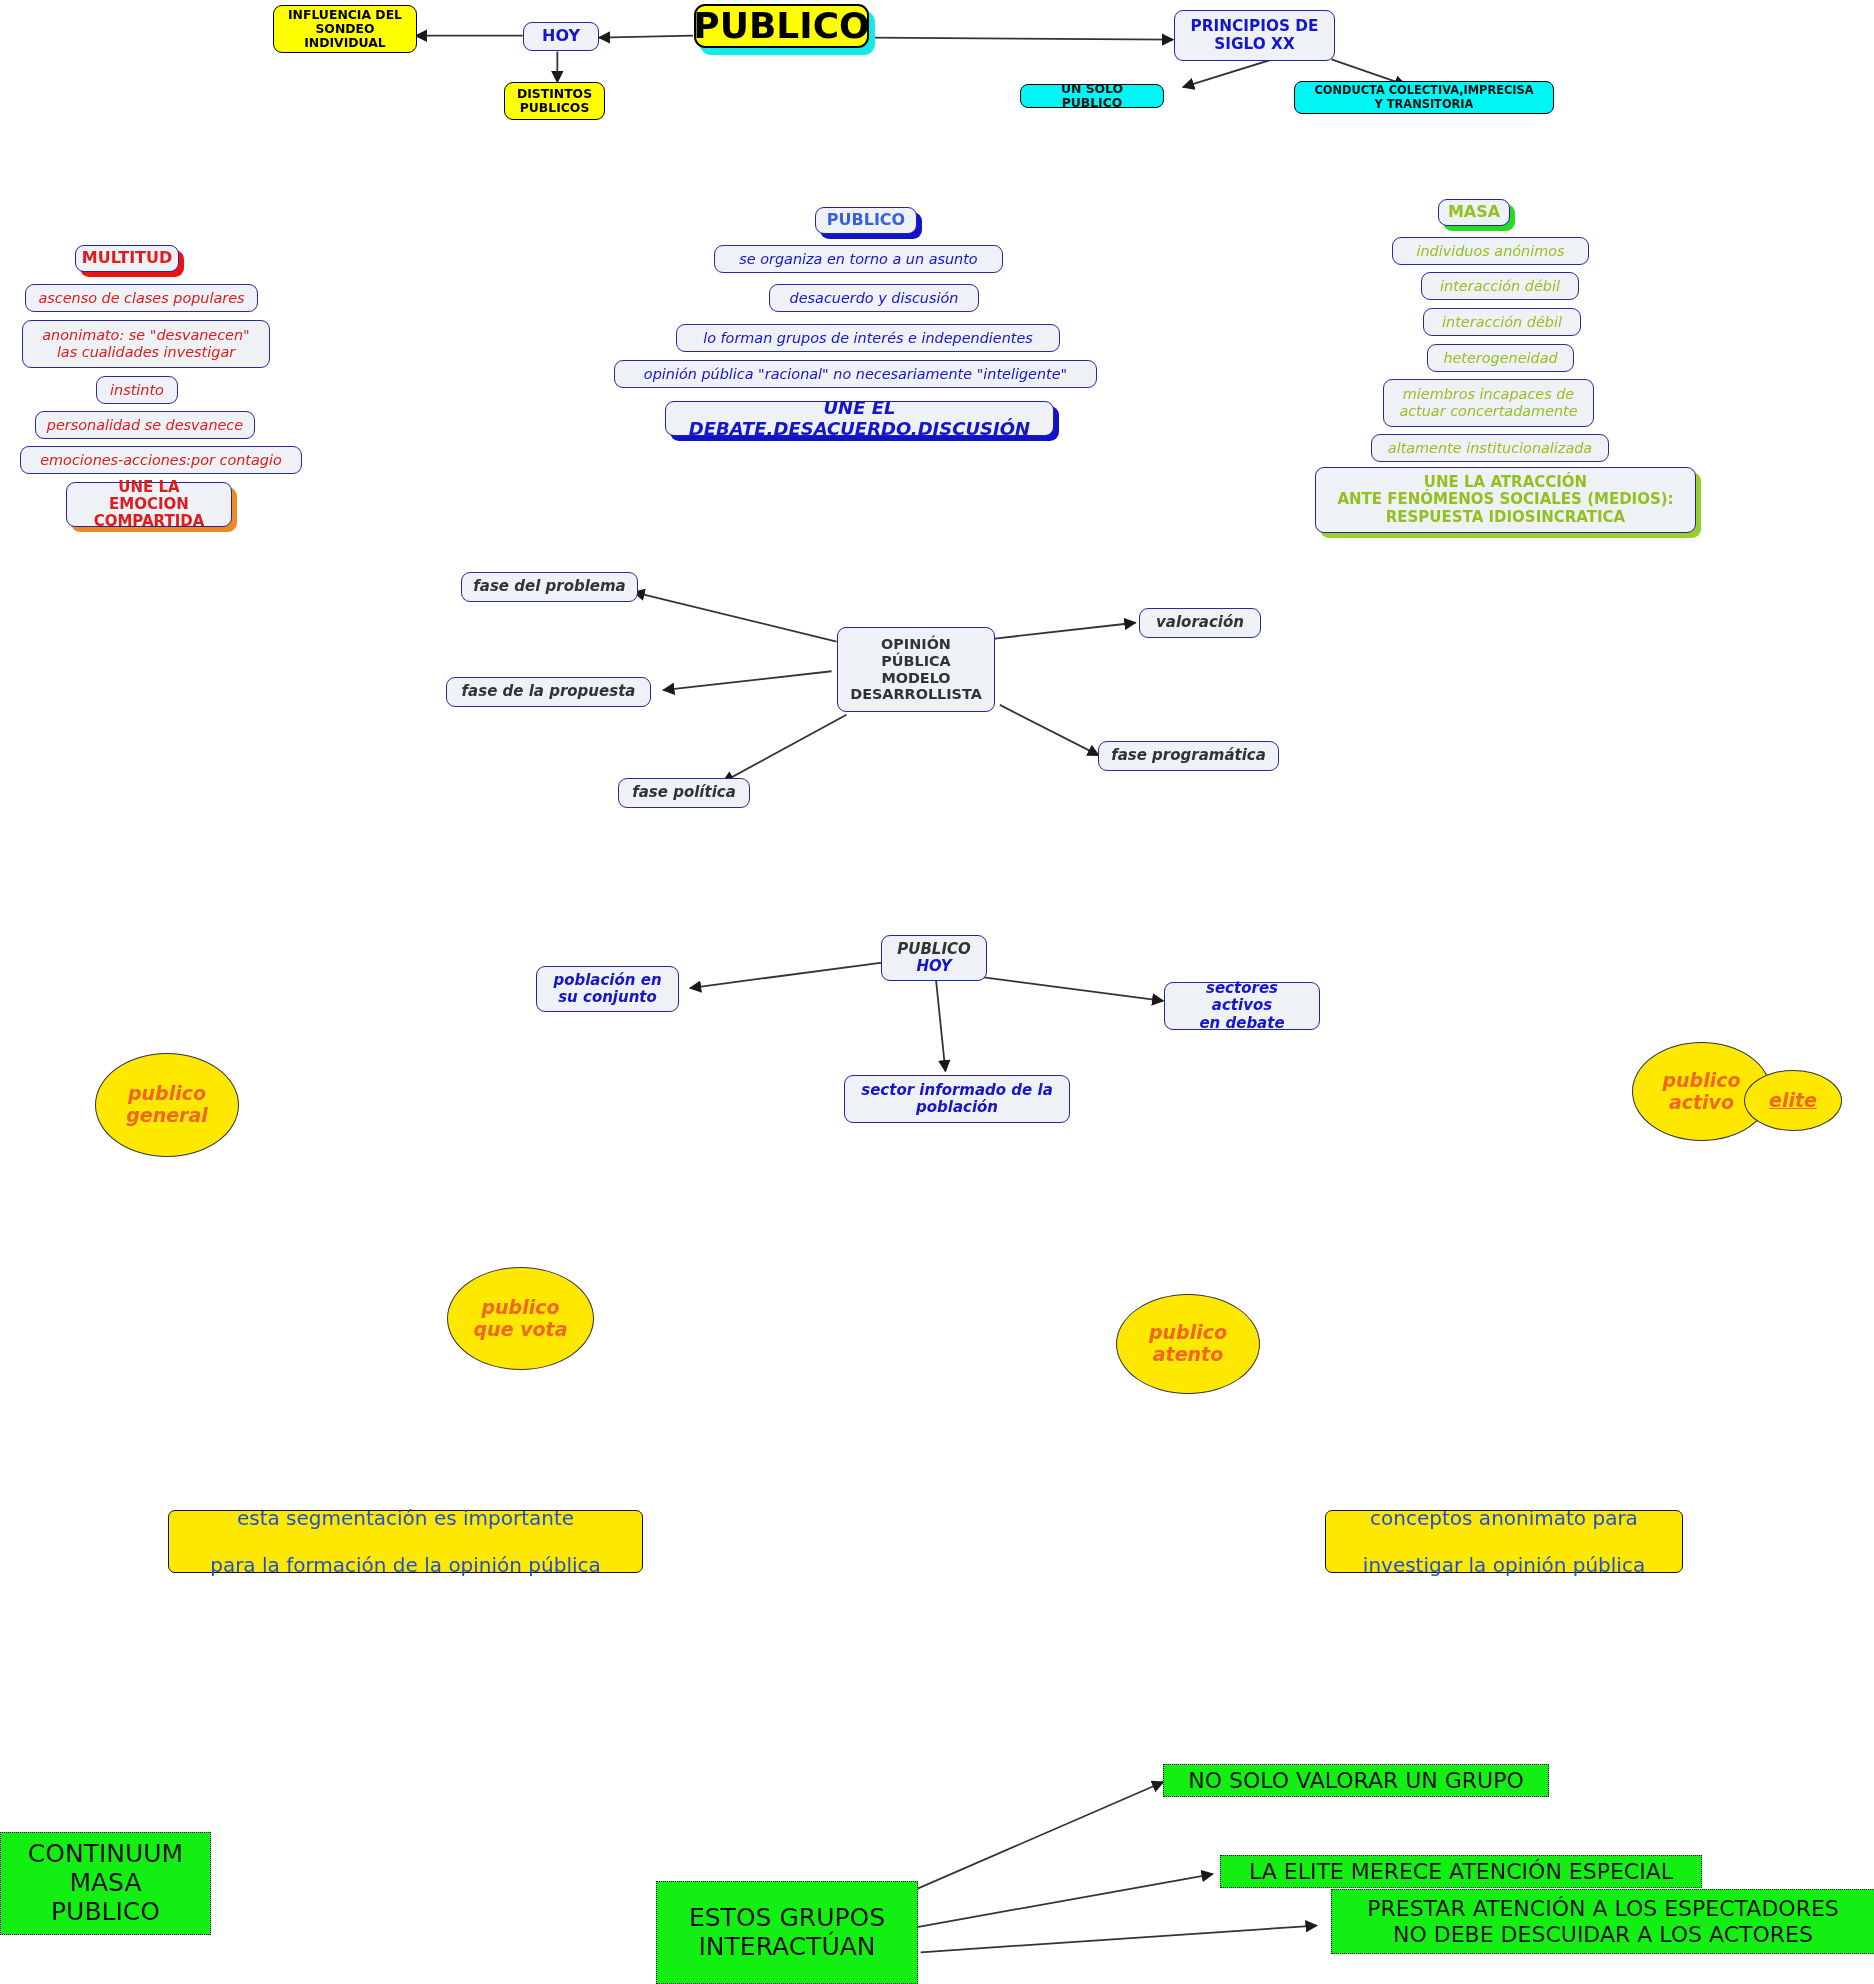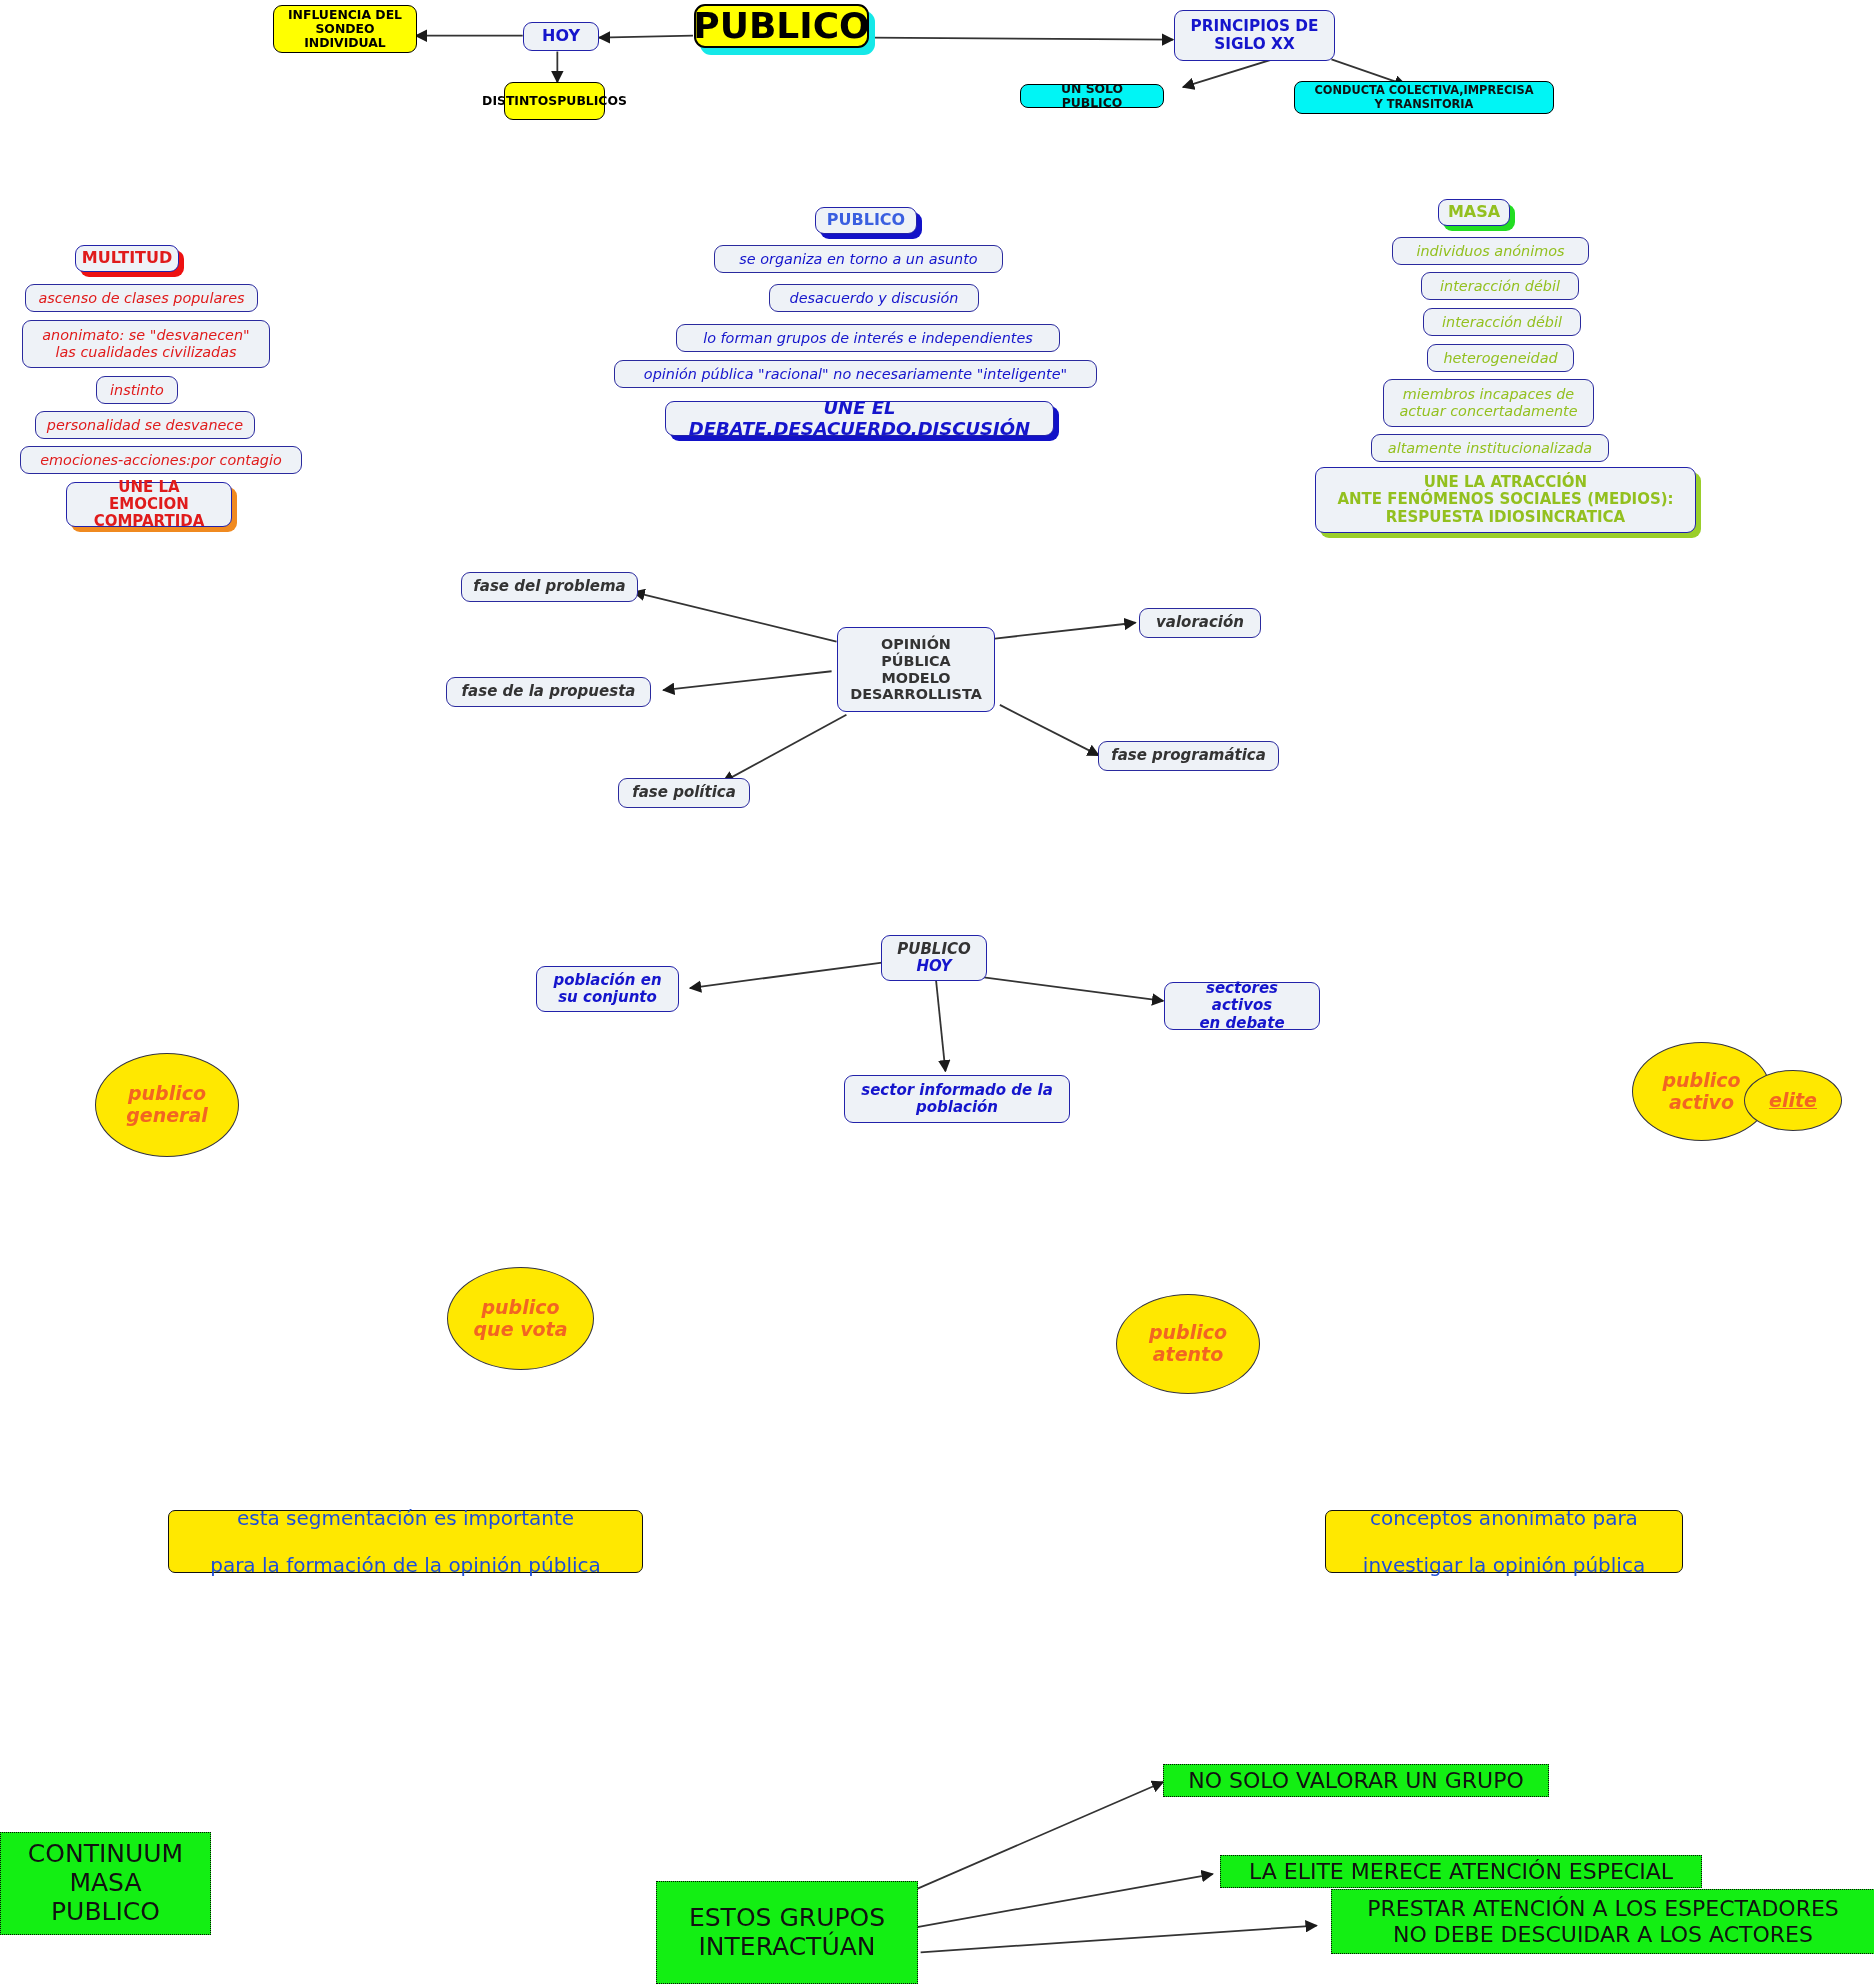--- a/index.html
+++ b/index.html
@@ -134,21 +134,21 @@
   <div class="node title-publico" style="left:694px;top:4px;width:175px;height:44px;font-size:36px;">PUBLICO</div>
 
   <div class="node cmap" style="left:523px;top:22px;width:76px;height:29px;font-size:16px;font-weight:bold;color:#1515cc;">HOY</div>
 
   <div class="node yellowbox" style="left:273px;top:5px;width:144px;height:48px;font-size:12.4px;flex-direction:column;">
     <span>INFLUENCIA DEL</span>
     <span>SONDEO</span>
     <span>INDIVIDUAL</span>
   </div>
 
-  <div class="node yellowbox" style="left:504px;top:82px;width:101px;height:38px;font-size:12.4px;flex-direction:row;">
+  <div class="node yellowbox" style="left:504px;top:82px;width:101px;height:38px;font-size:12.4px;flex-direction:column;">
     <span>DISTINTOS</span>
     <span>PUBLICOS</span>
   </div>
 
   <div class="node cmap" style="left:1174px;top:10px;width:161px;height:51px;font-size:15.3px;font-weight:bold;color:#1515cc;flex-direction:column;">
     <span>PRINCIPIOS DE</span>
     <span>SIGLO XX</span>
   </div>
 
   <div class="node cyanbox" style="left:1020px;top:84px;width:144px;height:24px;font-size:12.4px;">UN SOLO PUBLICO</div>
@@ -159,21 +159,21 @@
   </div>
 
   <div class="node cmap sh-red" style="left:75px;top:245px;width:104px;height:27px;font-size:16px;font-weight:bold;color:#e01b1b;">MULTITUD</div>
 
   <div class="node cmap-soft" style="left:25px;top:284px;width:233px;height:28px;font-size:14.4px;">
     <span class="it t-red">ascenso de clases populares</span>
   </div>
 
   <div class="node cmap-soft" style="left:22px;top:320px;width:248px;height:48px;font-size:14.4px;flex-direction:column;">
     <span class="it t-red">anonimato: se "desvanecen"</span>
-    <span class="it t-red">las cualidades civilizadas</span>
+    <span class="it t-red">las cualidades investigar</span>
   </div>
 
   <div class="node cmap-soft" style="left:96px;top:376px;width:82px;height:28px;font-size:14.4px;">
     <span class="it t-red">instinto</span>
   </div>
 
   <div class="node cmap-soft" style="left:35px;top:411px;width:220px;height:28px;font-size:14.4px;">
     <span class="it t-red">personalidad se desvanece</span>
   </div>
 

